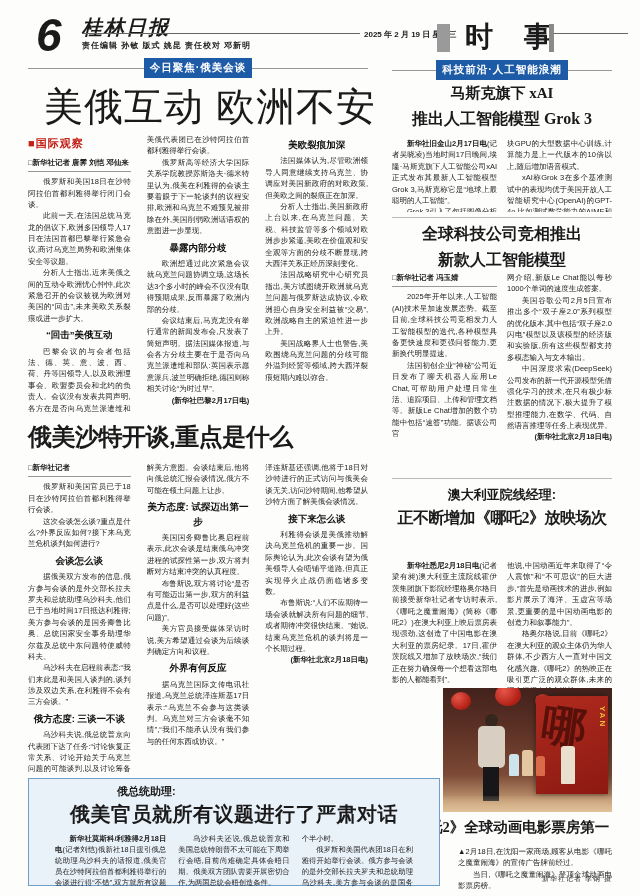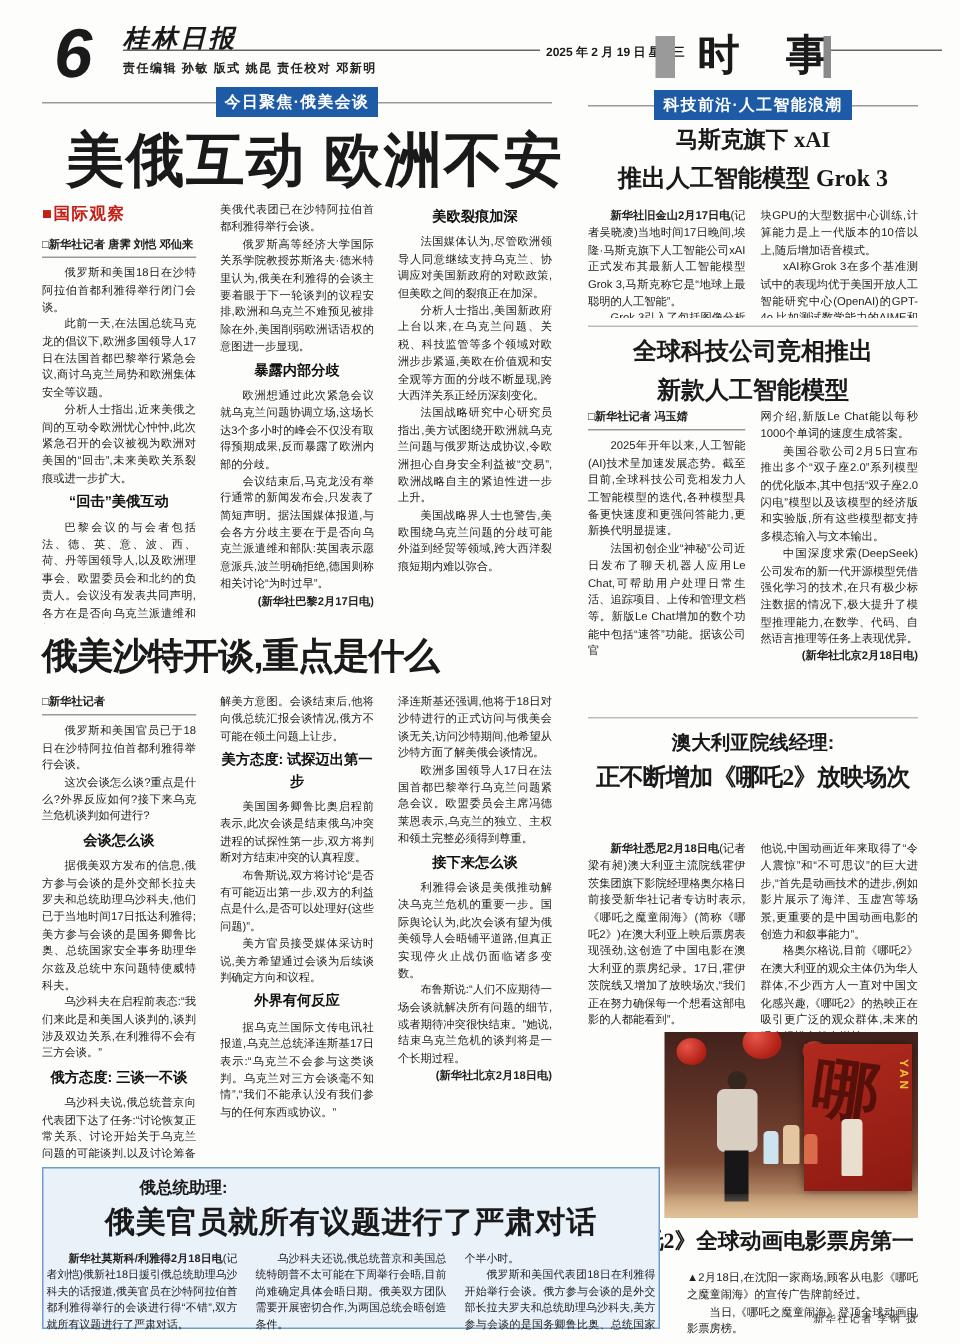--- a/index.html
+++ b/index.html
@@ -7,36 +7,36 @@
     --ink:#1a1a1a;
   }
   *{margin:0;padding:0;box-sizing:border-box;}
   html,body{background:#eee;}
   body{font-family:"Liberation Sans","DejaVu Sans",sans-serif;color:var(--ink);}
   .page{position:relative;width:640px;height:896px;background:#fdfdfc;margin:0 auto;overflow:hidden;}
 
   
   .hdr{position:absolute;left:0;top:0;width:640px;height:56px;}
   .pageno{position:absolute;left:36px;top:8px;font-size:46px;font-weight:900;font-style:italic;letter-spacing:-2px;}
-  .masthead{position:absolute;left:82px;top:14px;font-family:"Liberation Serif",serif;font-style:italic;font-weight:900;font-size:17px;letter-spacing:2px;}
+  .masthead{position:absolute;left:82px;top:14px;font-family:"Liberation Serif",serif;font-style:italic;font-weight:900;font-size:20px;letter-spacing:2px;}
   .staff{position:absolute;left:82px;top:40px;font-size:8px;font-weight:bold;color:#222;letter-spacing:1px;}
   .hdr-rule-l{position:absolute;left:82px;top:33px;width:278px;height:1px;background:#666;}
   .hdr-date{position:absolute;left:364px;top:29px;font-size:8px;font-weight:bold;white-space:nowrap;}
   .hdr-grayblock{position:absolute;left:437px;top:24px;width:13px;height:28px;background:#9a9a9a;}
   .section-title{position:absolute;left:465px;top:18px;font-family:"Liberation Serif",serif;font-size:28px;font-weight:900;letter-spacing:12px;white-space:nowrap;}
   .hdr-vbar{position:absolute;left:549px;top:24px;width:5px;height:28px;background:#8a8a8a;}
   .hdr-rule-r{position:absolute;left:554px;top:33px;width:74px;height:1px;background:#666;}
 
   
   .bandwrap{position:absolute;display:flex;align-items:center;}
   .bandwrap .rule{flex:1;height:1px;background:#999;}
   .band{background:var(--band_blue);color:#fff;font-size:10.5px;font-weight:bold;letter-spacing:1px;padding:3px 6px;white-space:nowrap;}
 
   
-  .headline1{position:absolute;left:24px;top:80px;width:372px;text-align:center;font-size:39px;font-weight:700;letter-spacing:1px;white-space:nowrap;}
+  .headline1{position:absolute;left:24px;top:80px;width:372px;text-align:center;font-size:39px;font-weight:400;letter-spacing:1px;white-space:nowrap;}
   .headline-mid{position:absolute;left:28px;top:421px;width:340px;text-align:left;font-size:24px;font-weight:900;letter-spacing:-0.5px;white-space:nowrap;}
 
   
   .cols{display:flex;gap:16px;}
   .col{flex:1;overflow:hidden;font-size:7.5px;line-height:1.52;color:#222;text-align:justify;}
   .b-p{text-indent:2em;text-align:justify;}
   .b-pc{text-indent:0;text-align:justify;}
   .b-h{font-weight:bold;text-align:center;font-size:9.5px;margin:4px 0 3px;text-indent:0;color:#111;}
   .b-label{color:var(--label_red);font-weight:900;font-size:11px;margin:1px 0 5px;text-indent:0;letter-spacing:1px;}
   .b-byline{font-weight:bold;border-bottom:1px solid #999;padding-bottom:3px;margin-bottom:4px;text-indent:0;}
@@ -74,21 +74,21 @@
   .person-body{position:absolute;left:35px;top:38px;width:27px;height:42px;border-radius:5px;background:#d8cec2;}
   .person-legs{position:absolute;left:40px;top:79px;width:16px;height:34px;background:#17171a;}
   .floor-glow{position:absolute;left:0;bottom:0;width:169px;height:16px;background:linear-gradient(180deg,rgba(230,200,160,.1),rgba(240,215,175,.55));}
 
   .nezha-head{position:absolute;left:396px;top:818px;width:216px;text-align:center;font-family:"Liberation Serif",serif;font-size:14.5px;font-weight:900;white-space:nowrap;}
   .caption{position:absolute;left:458px;top:846px;width:154px;font-size:7.5px;line-height:1.5;text-align:justify;color:#222;}
   .caption .cap2{text-indent:2em;}
   .credit{position:absolute;left:458px;top:874px;width:154px;text-align:right;font-size:7px;color:#333;letter-spacing:1px;}
 
   
-  .box{position:absolute;left:28px;top:778px;width:412px;height:108px;background:var(--box_bg);border:1.5px solid var(--box_border);padding:4px 2px 4px;}
+  .box{position:absolute;left:28px;top:778px;width:412px;height:108px;background:var(--box_bg);border:1.5px solid var(--box_border);padding:4px 26px 4px;}
   .box-kicker{font-size:11px;font-weight:900;padding-left:62px;margin-top:1px;}
   .box-headline{text-align:center;font-size:20px;font-weight:900;letter-spacing:0.5px;margin:2px 0 5px;white-space:nowrap;}
   .box .cols{gap:12px;height:56px;}
   .box .col{font-size:7.3px;}
 </style>
 </head>
 <body>
 
 <div class="page">
 
@@ -158,21 +158,20 @@
           <div class="b-pc">解美方意图。会谈结束后,他将向俄总统汇报会谈情况,俄方不可能在领土问题上让步。</div>
           <div class="b-h">美方态度: 试探迈出第一步</div>
           <div class="b-p">美国国务卿鲁比奥启程前表示,此次会谈是结束俄乌冲突进程的试探性第一步,双方将判断对方结束冲突的认真程度。</div>
           <div class="b-p">布鲁斯说,双方将讨论“是否有可能迈出第一步,双方的利益点是什么,是否可以处理好(这些问题)”。</div>
           <div class="b-p">美方官员接受媒体采访时说,美方希望通过会谈为后续谈判确定方向和议程。</div>
           <div class="b-h">外界有何反应</div>
           <div class="b-p">据乌克兰国际文传电讯社报道,乌克兰总统泽连斯基17日表示:“乌克兰不会参与这类谈判。乌克兰对三方会谈毫不知情”,“我们不能承认没有我们参与的任何东西或协议。”</div>
         </div>
       <div class="col">
           <div class="b-pc">泽连斯基还强调,他将于18日对沙特进行的正式访问与俄美会谈无关,访问沙特期间,他希望从沙特方面了解美俄会谈情况。</div>
-          <div class="b-p">欧洲多国领导人17日在法国首都巴黎举行乌克兰问题紧急会议。欧盟委员会主席冯德莱恩表示,乌克兰的独立、主权和领土完整必须得到尊重。</div>
           <div class="b-h">接下来怎么谈</div>
           <div class="b-p">利雅得会谈是美俄推动解决乌克兰危机的重要一步。国际舆论认为,此次会谈有望为俄美领导人会晤铺平道路,但真正实现停火止战仍面临诸多变数。</div>
           <div class="b-p">布鲁斯说:“人们不应期待一场会谈就解决所有问题的细节,或者期待冲突很快结束。”她说,结束乌克兰危机的谈判将是一个长期过程。</div>
           <div class="b-sign">(新华社北京2月18日电)</div>
         </div>
     </div>
   </div>
 
   <div class="bandwrap" style="left:392px;top:60px;width:220px;">
     <div class="rule"></div>

